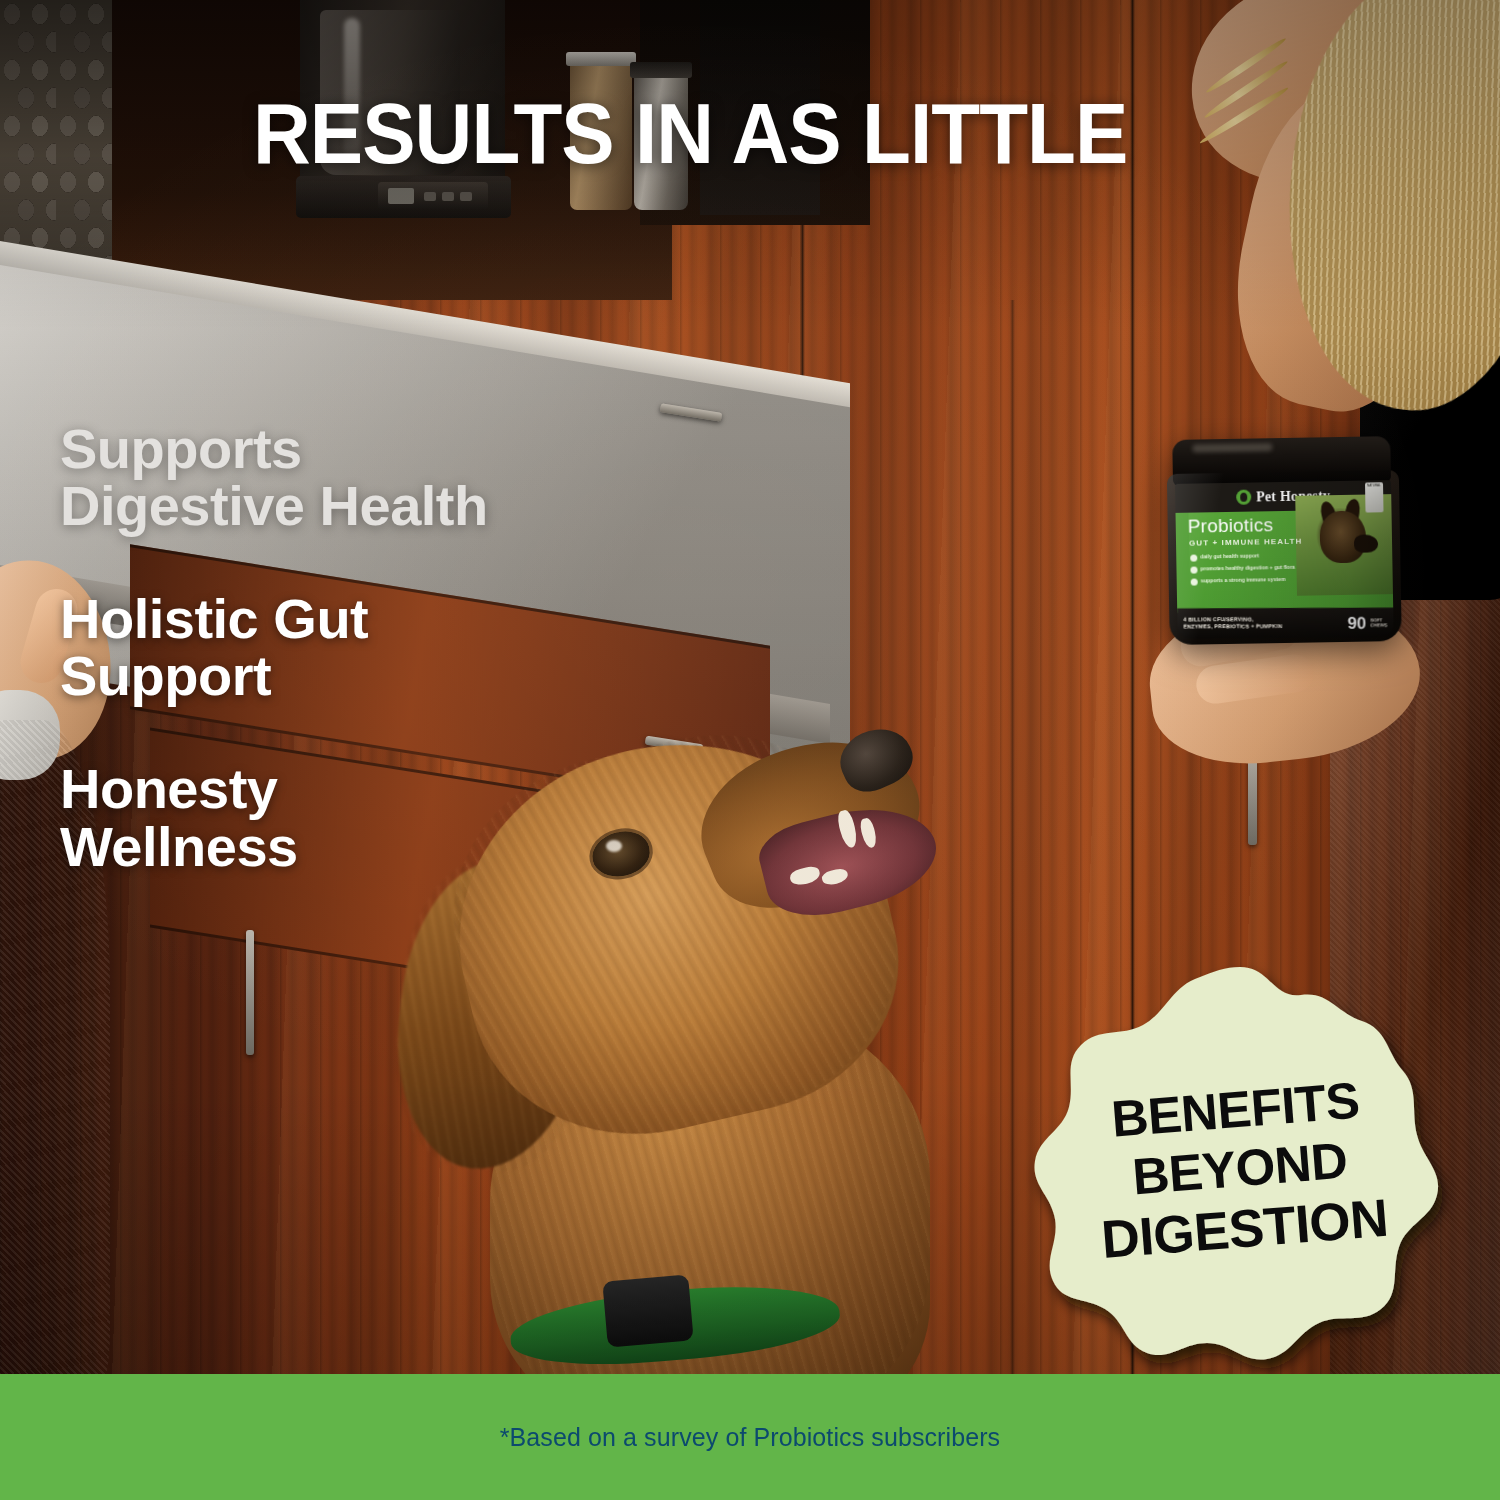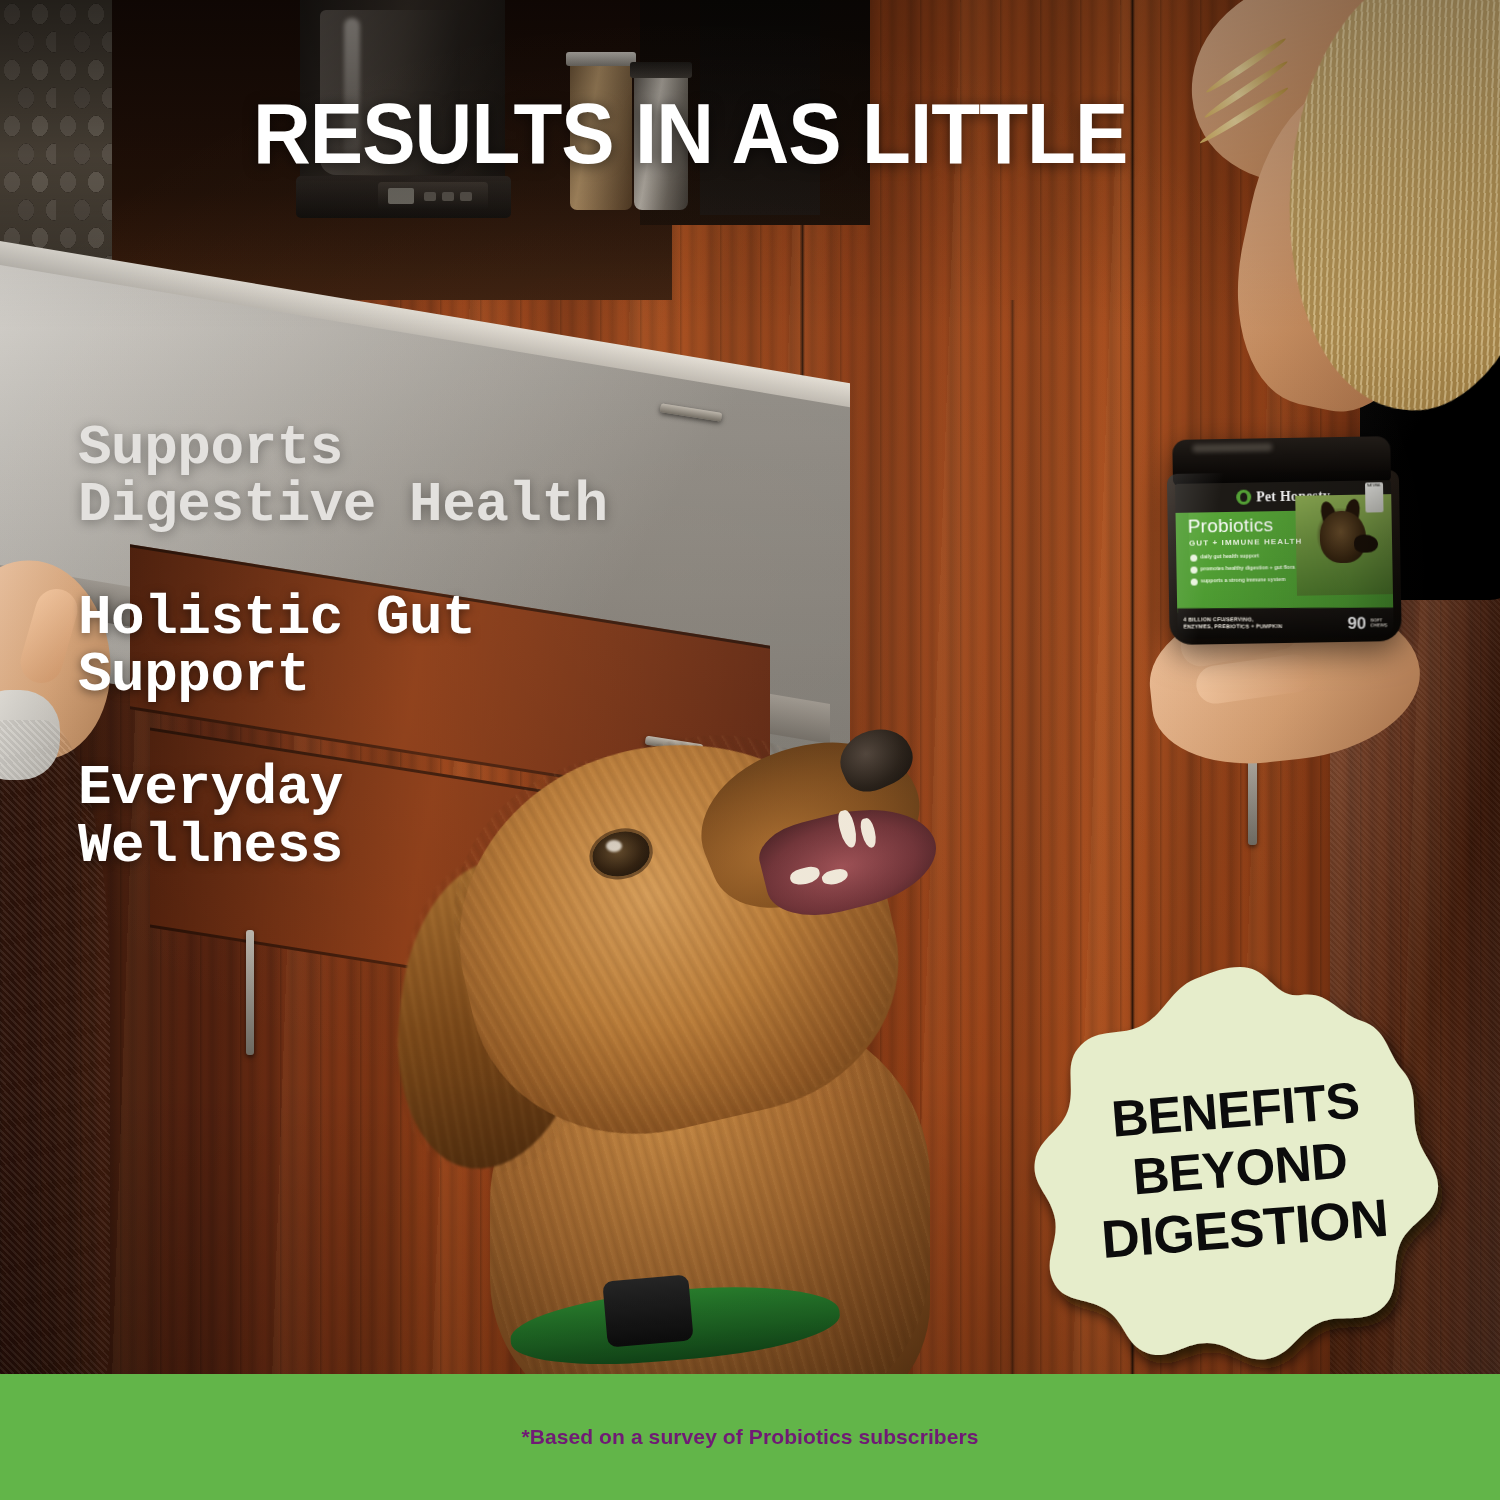--- a/index.html
+++ b/index.html
@@ -439,21 +439,21 @@
   .hl-green{
     font-family:"Liberation Serif", serif;
     font-weight:700; font-size:92px; color:#5cc037;
     letter-spacing:-1px;
     transform:scaleX(.97) scaleY(1.04); display:inline-block;
     text-shadow:0 2px 12px rgba(0,0,0,.45);
     margin-left:24px;
   }
 
   .benefits{
-    position:absolute; left:78px; top:420px; width:640px;font-family:Liberation Mono, monospace;
+    position:absolute; left:60px; top:420px; width:640px;
   }
   .benefit{
     color:#ffffff;
     font-weight:700;
     font-size:56px;
     line-height:1.02;
     margin-bottom:56px;
     letter-spacing:-.5px;
     text-shadow:0 2px 10px rgba(0,0,0,.5);
     white-space:pre-line;
@@ -476,21 +476,21 @@
     white-space:nowrap;
   }
 
   
   .footer{
     position:absolute; left:0; bottom:0; width:1500px; height:126px;
     background:#62b549;
     display:flex; align-items:center; justify-content:center;
   }
   .footer-txt{
-    color:#701a75; font-size:21px; font-weight:700; letter-spacing:.1px;
+    color:#0c4a6e; font-size:25px; font-weight:400; letter-spacing:.1px;
   }
 </style>
 </head>
 <body>
 
 <div class="stage">
 
   <div class="photo">
     <div class="wood-base"></div>
     <div class="wood-grain"></div>
@@ -634,21 +634,21 @@
     <span class="hl-line">
       <span class="hl-white">RESULTS IN AS LITTLE</span>
     </span>
   </div>
 
   <div class="benefits">
     <div class="benefit dim">Supports
 Digestive Health</div>
     <div class="benefit">Holistic Gut
 Support</div>
-    <div class="benefit">Everyday
+    <div class="benefit">Honesty
 Wellness</div>
   </div>
 
   <div class="badge">
     <svg viewBox="0 0 430 430">
       <defs>
         <filter id="bshadow" x="-25%" y="-25%" width="150%" height="150%">
           <feDropShadow dx="5" dy="9" stdDeviation="7" flood-color="#140a04" flood-opacity="0.75"></feDropShadow>
         </filter>
       </defs>

